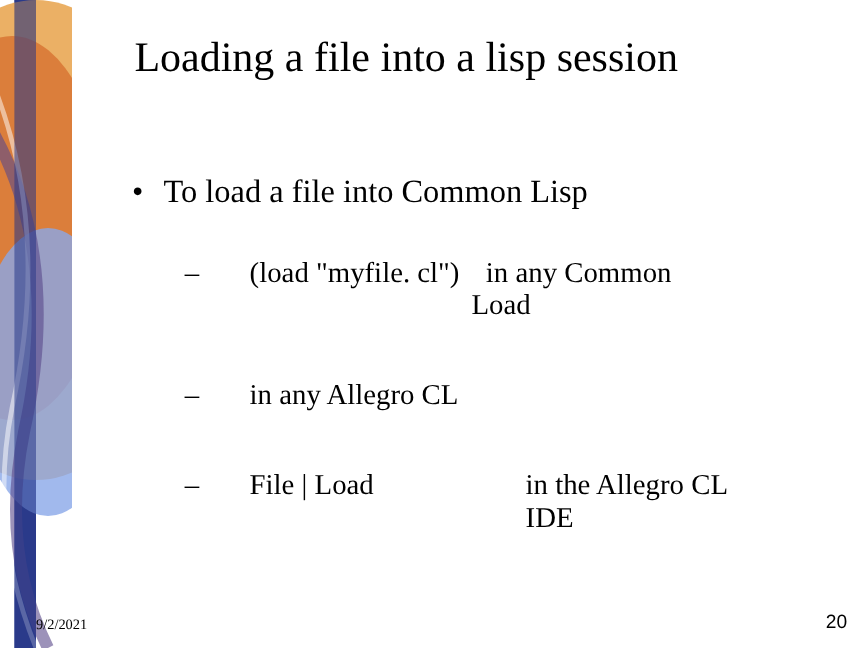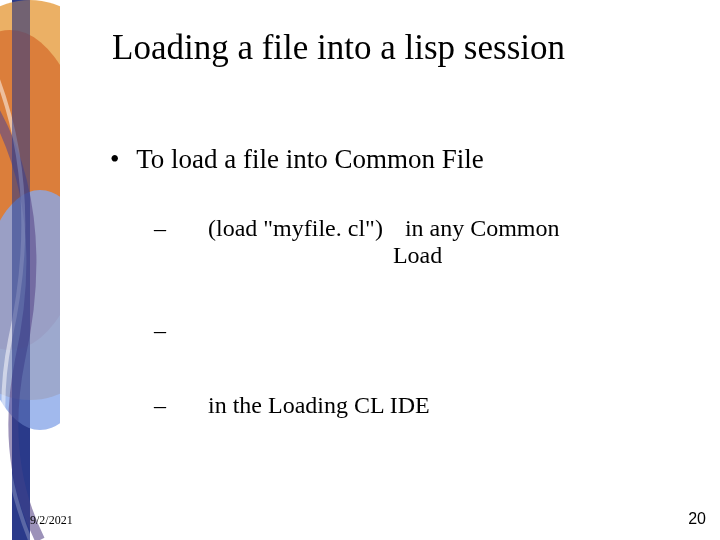--- a/index.html
+++ b/index.html
@@ -98,37 +98,39 @@
     <path d="M -30 20 Q 50 160 10 340 Q -10 440 30 540" stroke="#ffffff" stroke-width="4" fill="none" opacity="0.5"></path>
     <rect x="12" y="0" width="18" height="540" fill="#2a3a8a" opacity="0.55"></rect>
   </svg>
 </div>
 
 <div class="content">
   <h1 class="title">Loading a file into a lisp session</h1>
 
   <div class="bullet-main">
     <span class="dot">•</span>
-    <span>To load a file into Common File</span>
+    <span>To load a file into Common Lisp</span>
   </div>
 
   <div class="sub-list">
 
     <div class="sub-item first">
       <span class="dash">–</span>
       <span class="cmd">(load "myfile. cl")</span>
       <span class="where">&nbsp;&nbsp;<span>in any Common Load</span></span>
     </div>
 
     <div class="sub-item">
       <span class="dash">–</span>
+      <span class="where">in any Allegro CL</span>
     </div>
 
     <div class="sub-item">
       <span class="dash">–</span>
-      <span class="where">in the Loading CL IDE</span>
+      <span class="cmd">File | Load</span>
+      <span class="where">in the Allegro CL IDE</span>
     </div>
 
   </div>
 </div>
 
 <div class="footer-date">9/2/2021</div>
 <div class="footer-num">20</div>
 
 </body></html>

